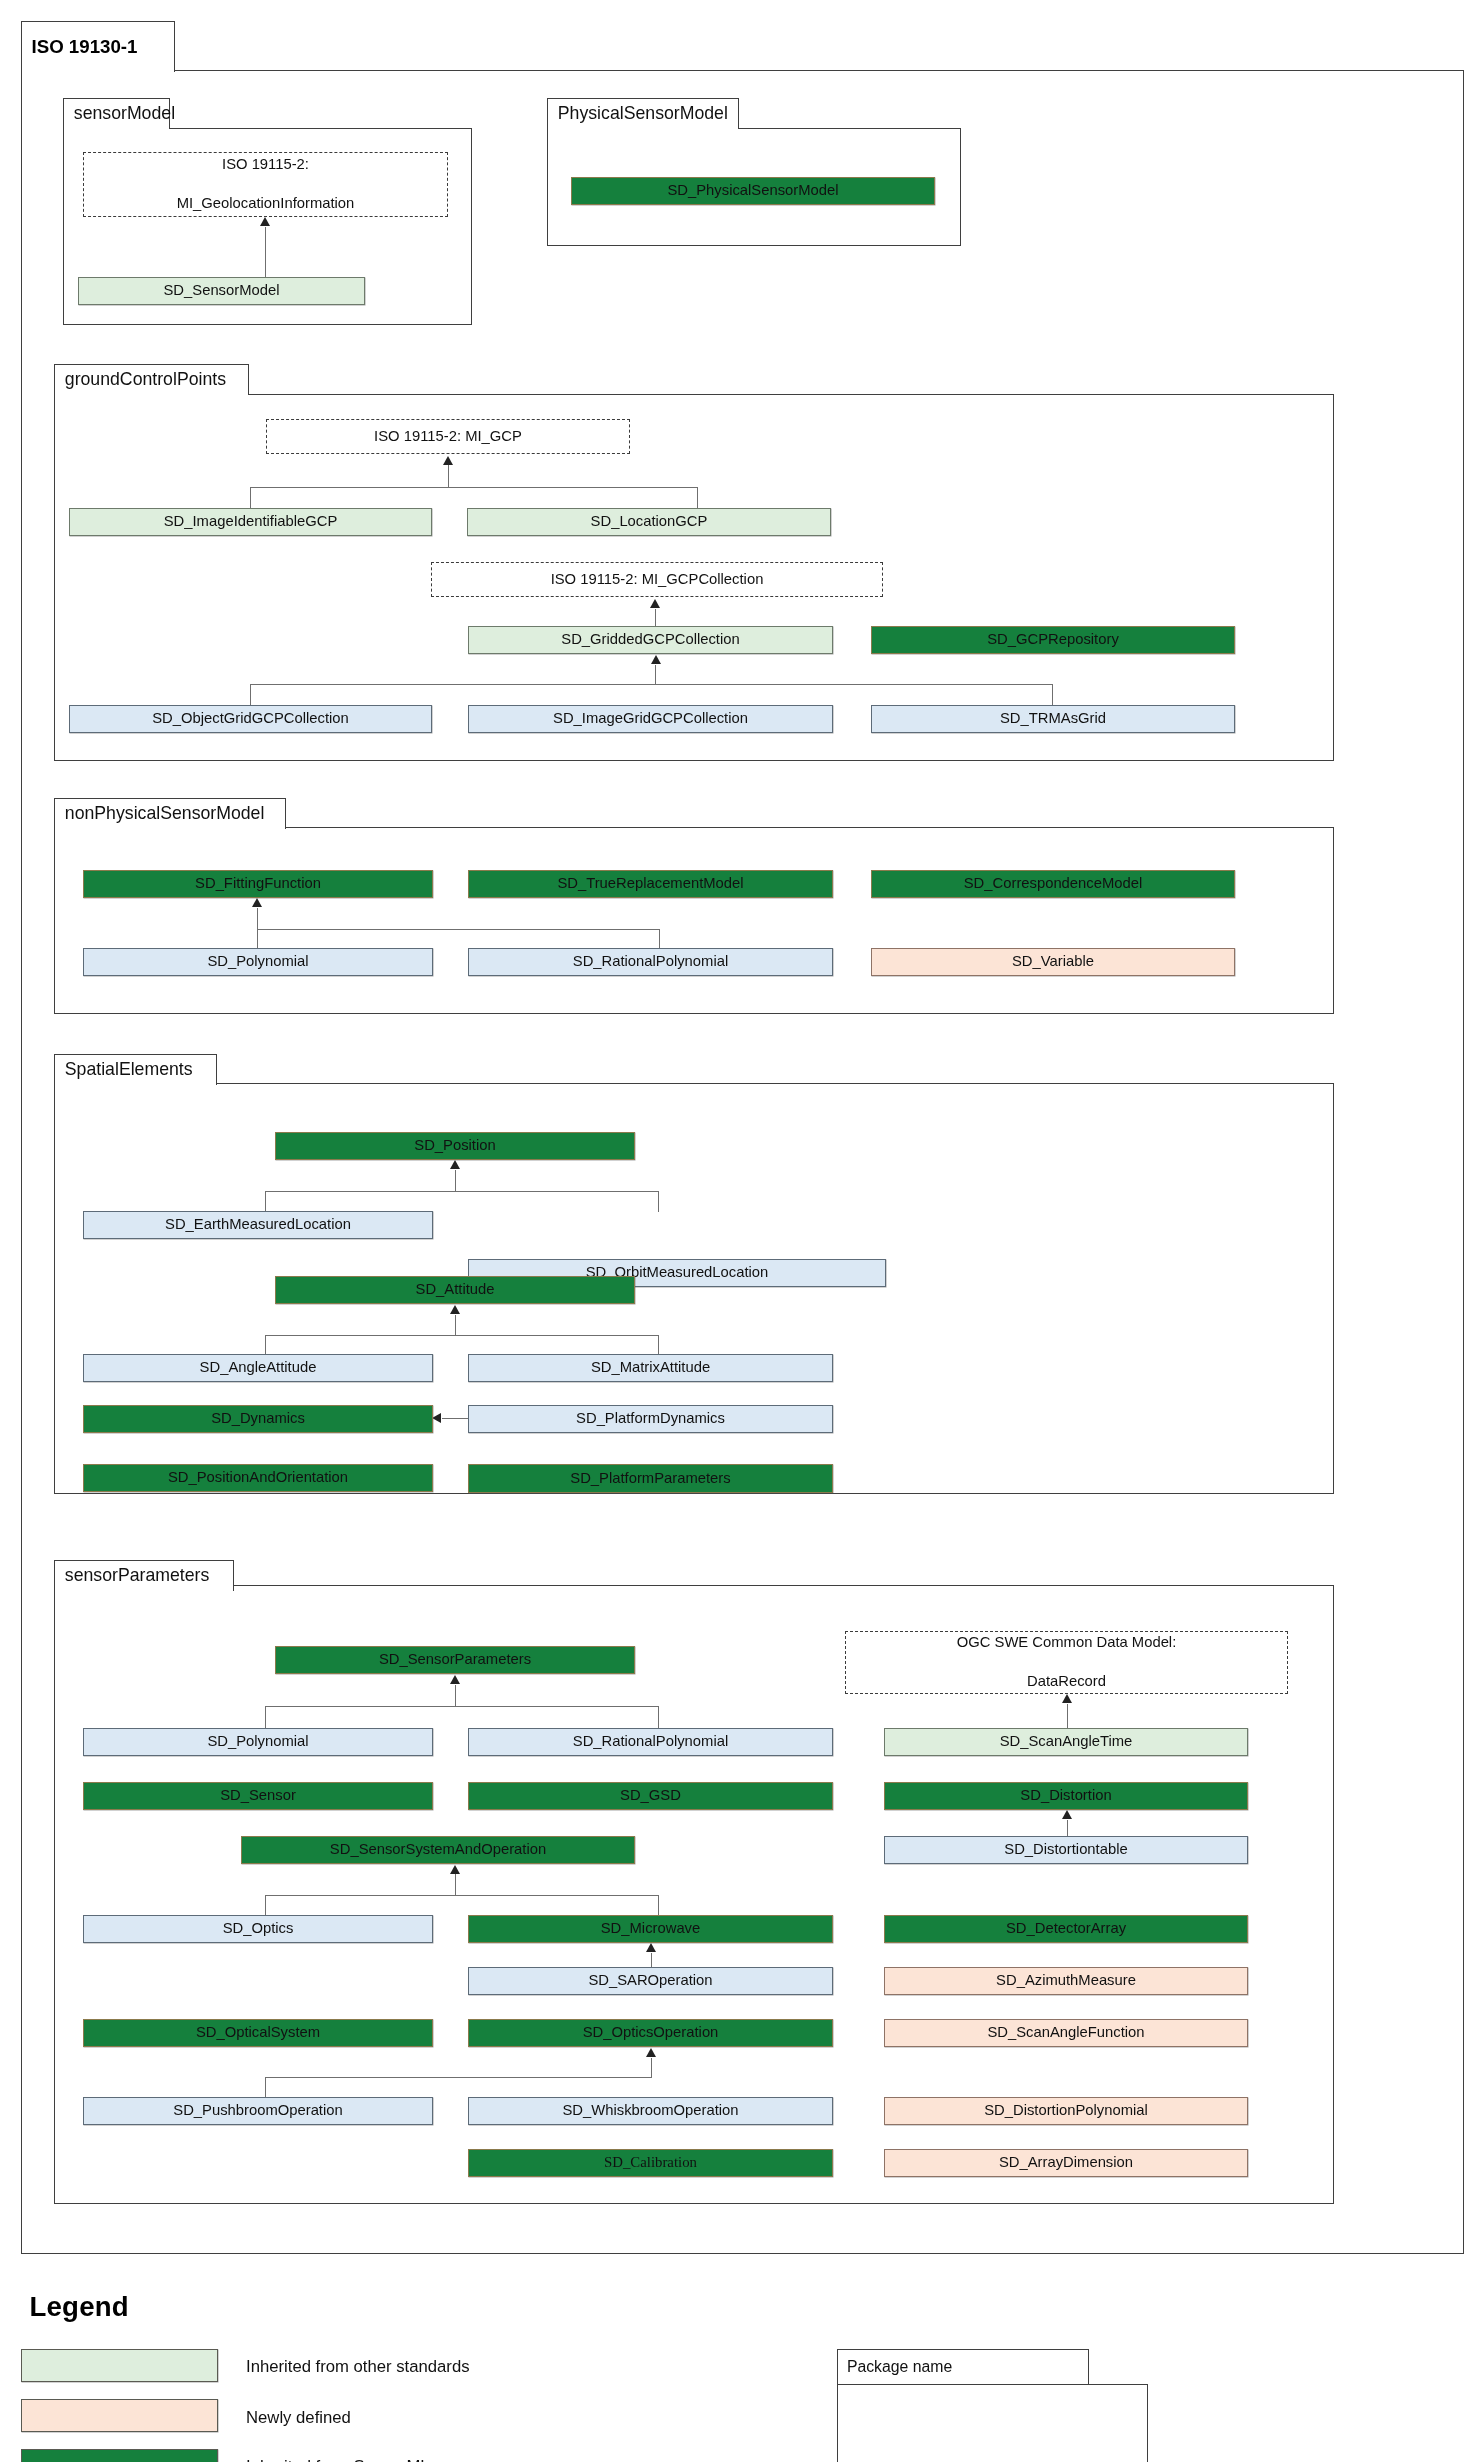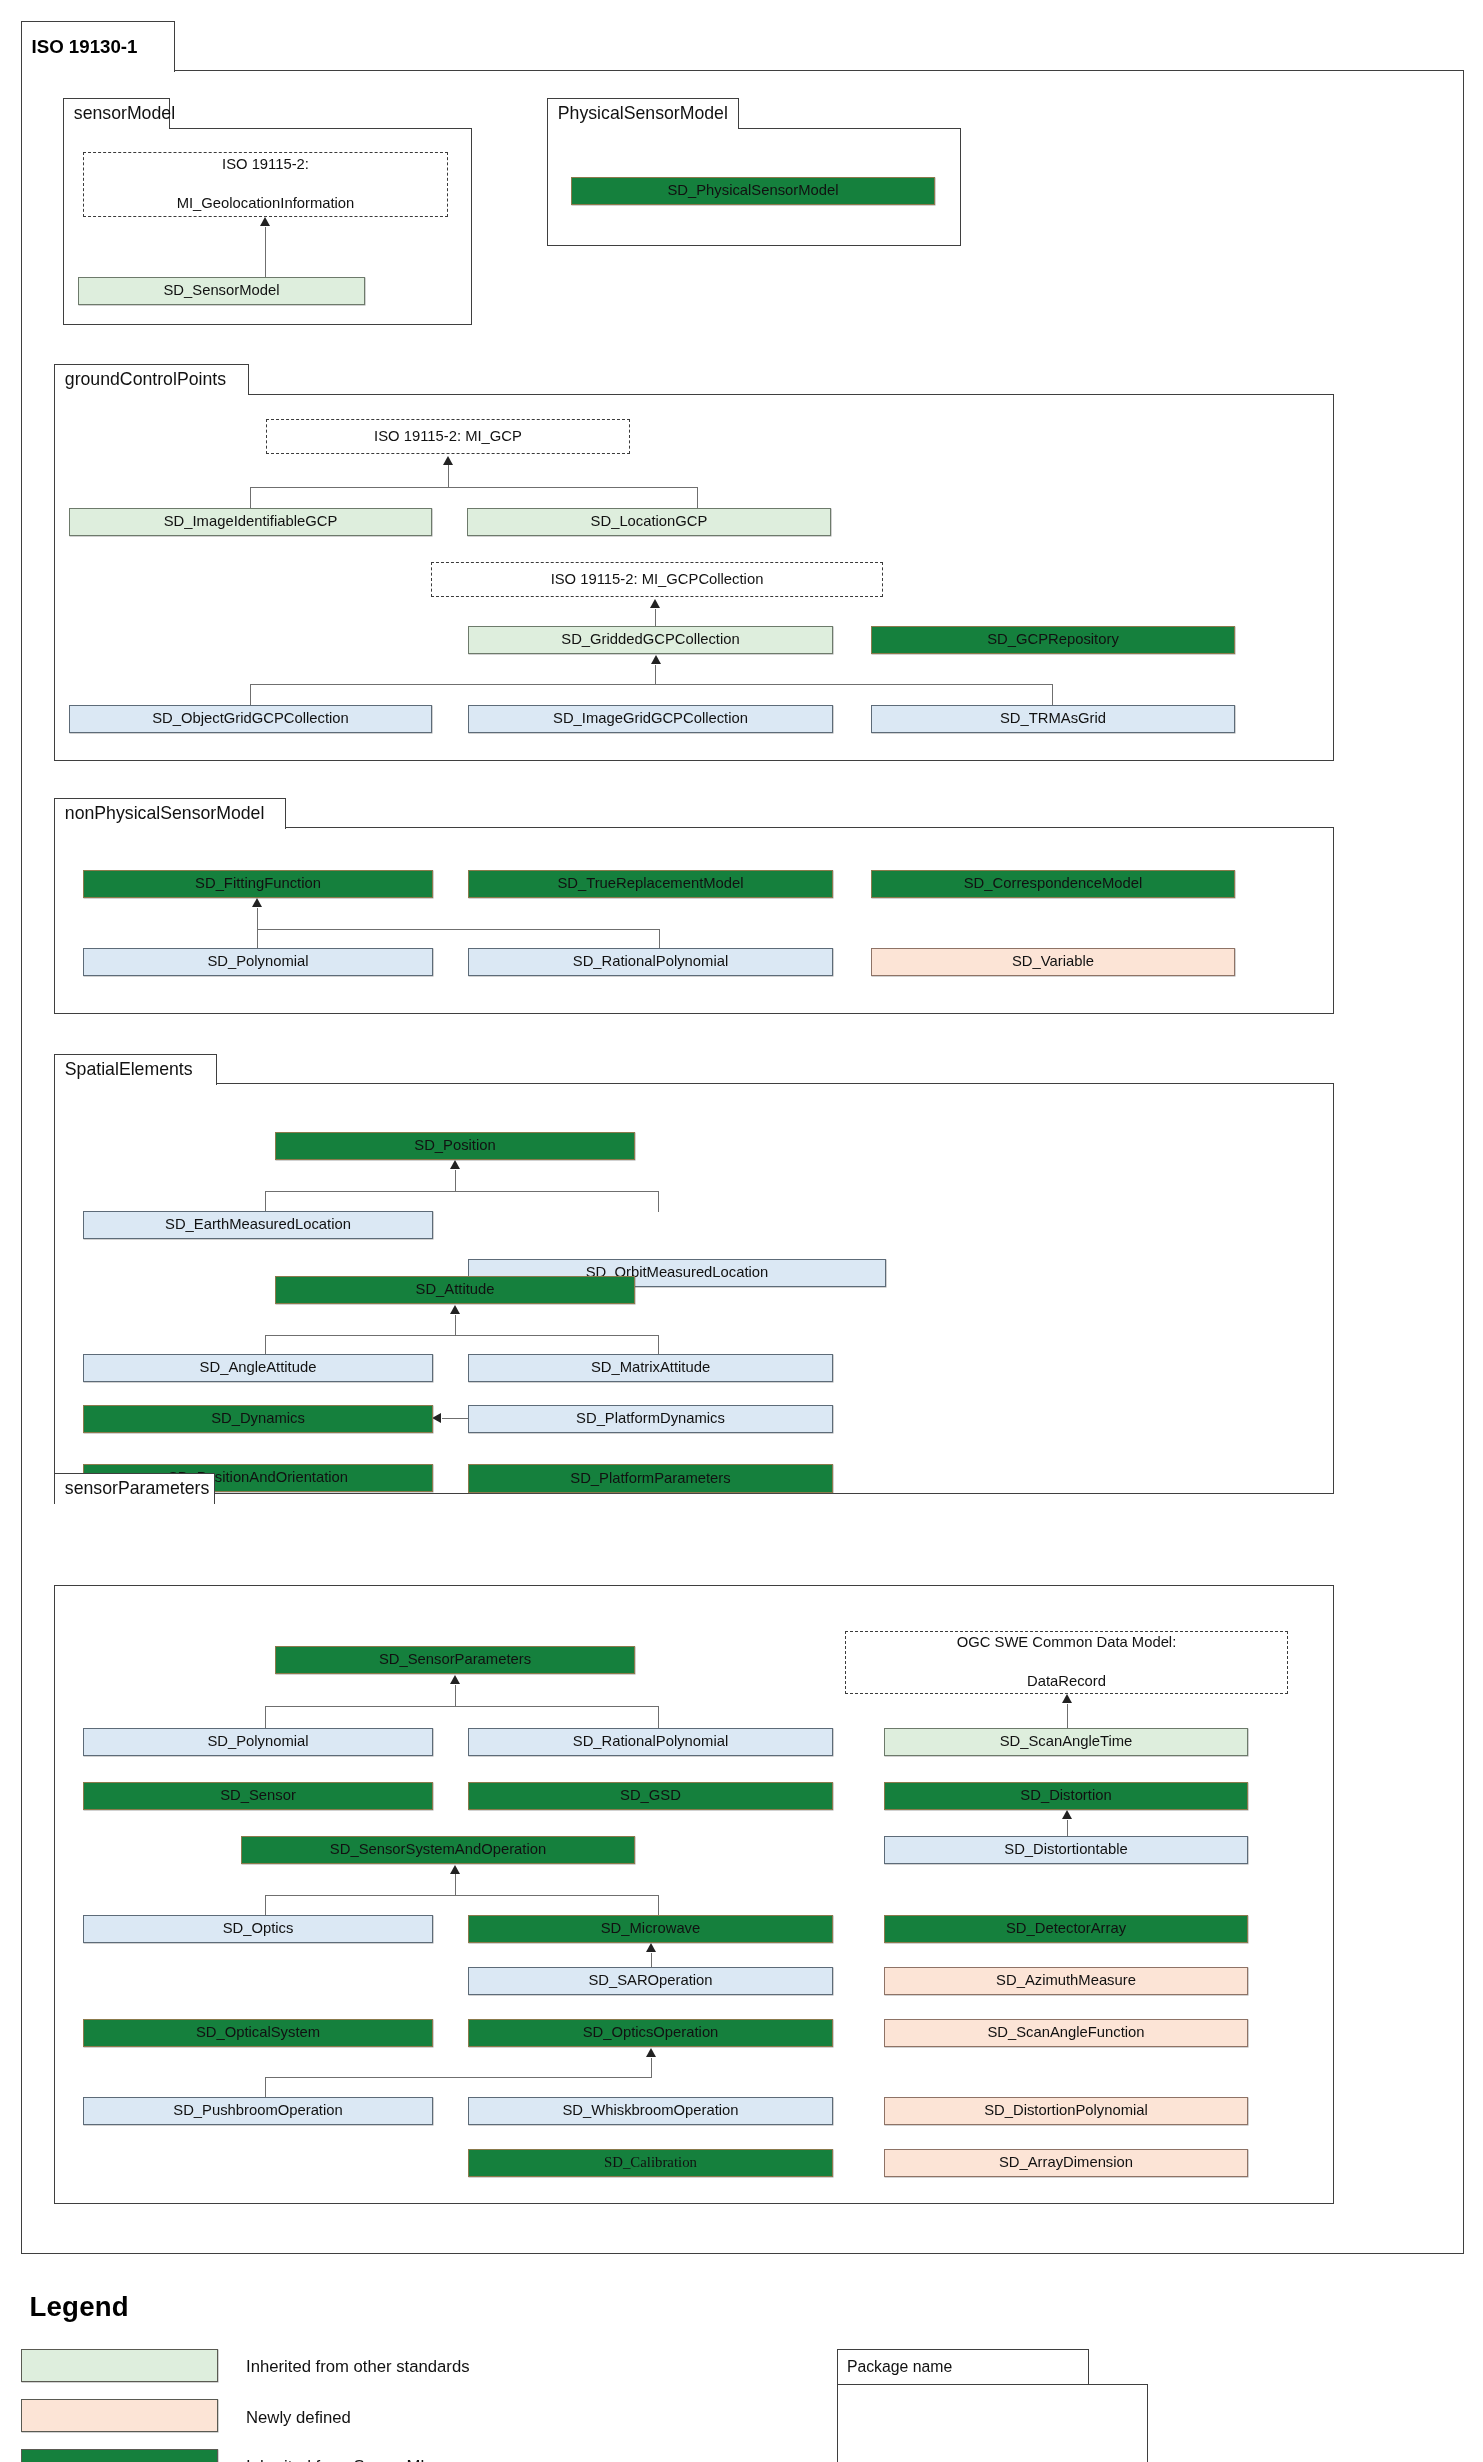--- a/index.html
+++ b/index.html
@@ -263,21 +263,21 @@
   <div class="ln h" style="left:442px;top:1418px;width:26.6px;"></div>
   <div class="arrow-left" style="left:432px;top:1413px;"></div>
 
   <div class="cls c-yellow" style="left:83px;top:1464px;width:350px;height:27.6px;">
     <span>SD_PositionAndOrientation</span>
   </div>
   <div class="cls c-yellow" style="left:468px;top:1464px;width:365px;height:29px;">
     <span>SD_PlatformParameters</span>
   </div>
 
-  <div class="pkg-tab" style="left:54px;top:1473px;width:161px;height:30.5px;">
+  <div class="pkg-tab" style="left:54px;top:1560px;width:180px;height:30.5px;">
     <span class="pkg-name">sensorParameters</span>
   </div>
   <div class="pkg-body" style="left:54px;top:1585px;width:1280px;height:619px;"></div>
 
   <div class="cls c-yellow" style="left:275px;top:1646px;width:360px;height:27.6px;">
     <span>SD_SensorParameters</span>
   </div>
 
   <div class="ext" style="left:845px;top:1631px;width:443px;height:63px;">
     <span>

